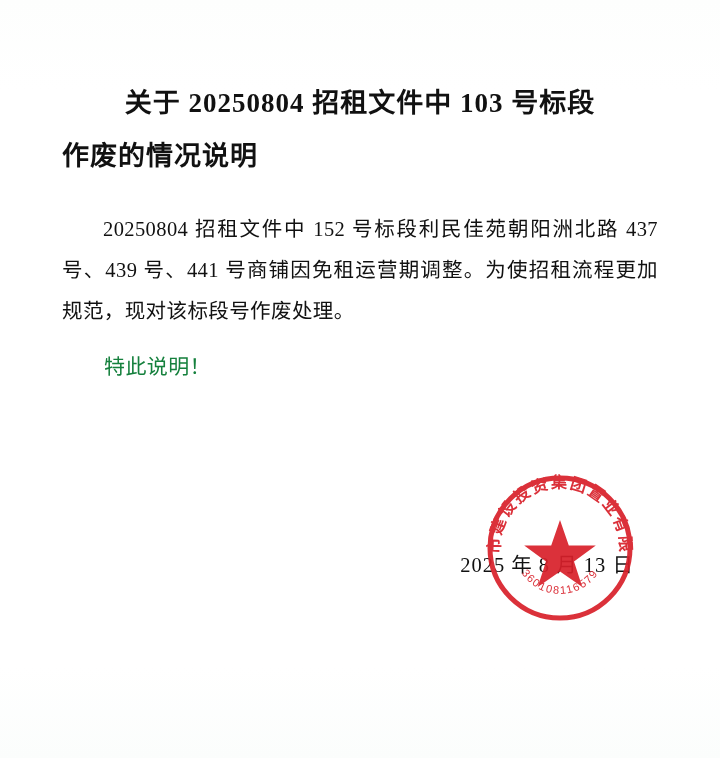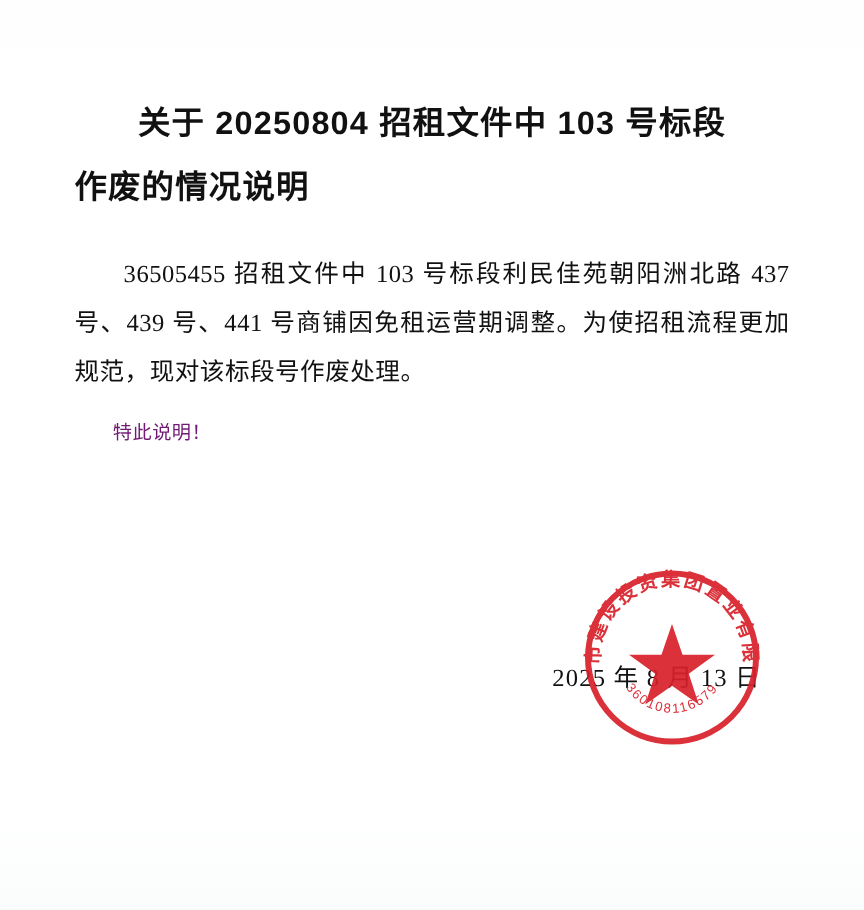--- a/index.html
+++ b/index.html
@@ -37,21 +37,21 @@
     padding: 78px 62px 0 62px;
   }
 
   .title {
     text-align: center;
     font-size: 27px;
     font-weight: bold;
     letter-spacing: 1px;
     color: #111;
     line-height: 1.9;
-    font-family: Liberation Sans, sans-serif;
+    font-family: Liberation Serif, serif;
   }
   .title-line-2 {
     text-align: left;
     font-size: 27px;
     font-weight: bold;
     letter-spacing: 1px;
     color: #111;
     line-height: 1.9;
     margin-top: 2px;
   }
@@ -61,23 +61,23 @@
     font-size: 20.5px;
     line-height: 2.0;
     color: #111;
     text-align: justify;
     text-indent: 2em;
     letter-spacing: 0.4px;
   }
 
   .para-short {
     margin-top: 14px;
-    font-size: 16px;
+    font-size: 21px;
     line-height: 2.0;
-    color: #701a75;
+    color: #15803d;
     text-indent: 2em;
     letter-spacing: 0.4px;
   }
 
   .sign-block {
     position: absolute;
     left: 0;
     top: 530px;
     width: 100%;
     z-index: 3;
@@ -113,21 +113,21 @@
 <body>
 
 <div class="page">
 
   <div class="doc-body">
 
     <div class="title">关于 20250804 招租文件中 103 号标段</div>
 
     <div class="title-line-2">作废的情况说明</div>
 
-    <div class="para">36505455 招租文件中 103 号标段利民佳苑朝阳洲北路 437 号、439 号、441 号商铺因免租运营期调整。为使招租流程更加规范，现对该标段号作废处理。</div>
+    <div class="para">20250804 招租文件中 152 号标段利民佳苑朝阳洲北路 437 号、439 号、441 号商铺因免租运营期调整。为使招租流程更加规范，现对该标段号作废处理。</div>
 
     <div class="para-short">特此说明！</div>
 
   </div>
 
   <div class="sign-block">
 
     <div class="sign-date">2025 年 8 月 13 日</div>
 
     <div class="seal">

